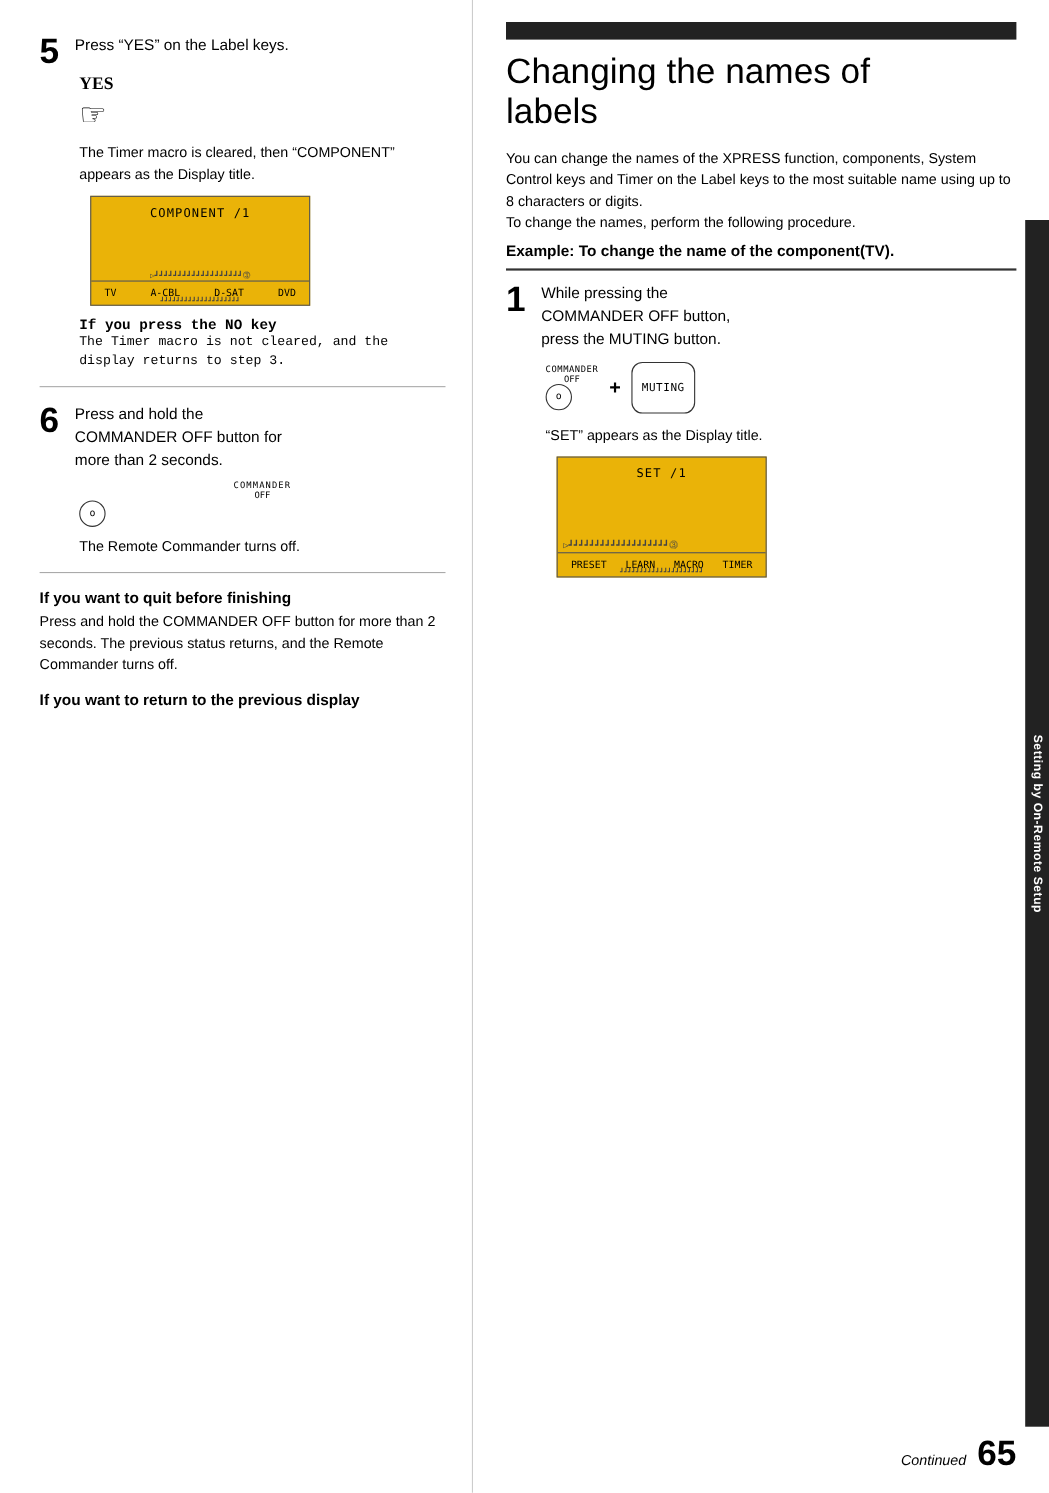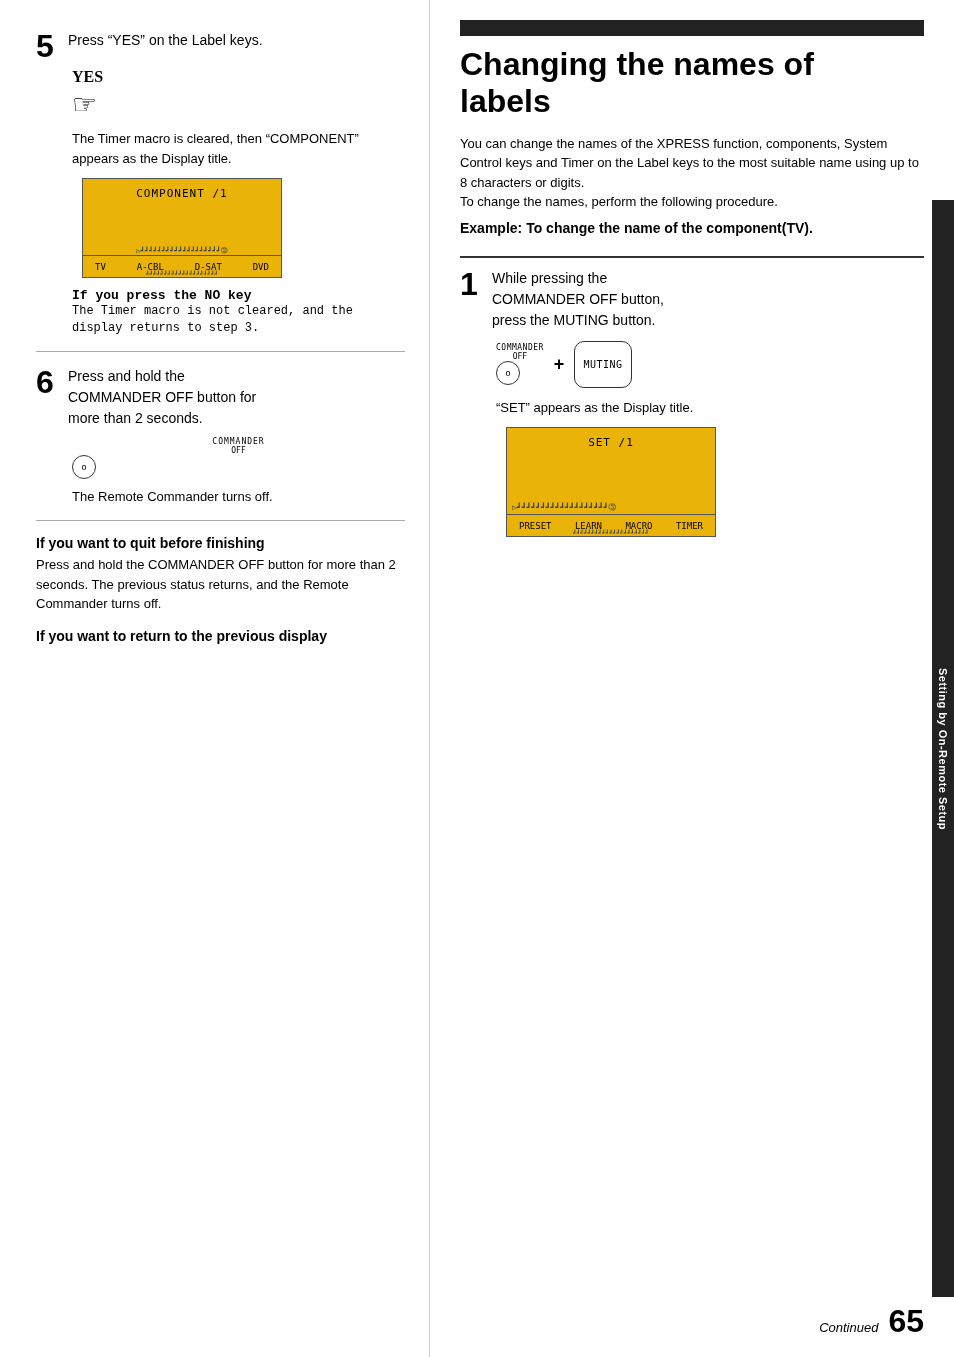--- a/index.html
+++ b/index.html
@@ -174,31 +174,31 @@
     
     .right-header-bar {
       background: #222;
       color: #fff;
       height: 16px;
       width: 100%;
       margin-bottom: 10px;
     }
     .right-title {
       font-size: 32px;
-      font-weight: bold;
+      font-weight: normal;
       line-height: 1.15;
       margin-bottom: 14px;
     }
 
     
     .section-heading {
       font-size: 14px;
       font-weight: bold;
       border-bottom: 2px solid #333;
-      padding-bottom: 20px;
+      padding-bottom: 8px;
       margin-bottom: 10px;
     }
 
     
     .page-footer {
       position: absolute;
       bottom: 20px;
       right: 30px;
       display: flex;
       align-items: baseline;
@@ -372,21 +372,21 @@
             </div>
           </div>
           <span class="plus-sign">+</span>
           <div class="btn-rounded">
             <span>MUTING</span>
           </div>
         </div>
 
         <p class="body-text">“SET” appears as the Display title.</p>
 
-        <div class="lcd-display" style="width:210px;height:110px;">
+        <div class="lcd-display" style="width:191px;height:110px;">
           <div class="lcd-top-text">SET          /1</div>
           <div class="tick-area" style="bottom:24px;">▷┛┛┛┛┛┛┛┛┛┛┛┛┛┛┛┛┛┛┛⓷</div>
           <div class="lcd-bottom-bar">
             <div class="lcd-tab-area">
               <span>PRESET</span>
               <span>LEARN</span>
               <span>MACRO</span>
               <span>TIMER</span>
             </div>
           </div>

